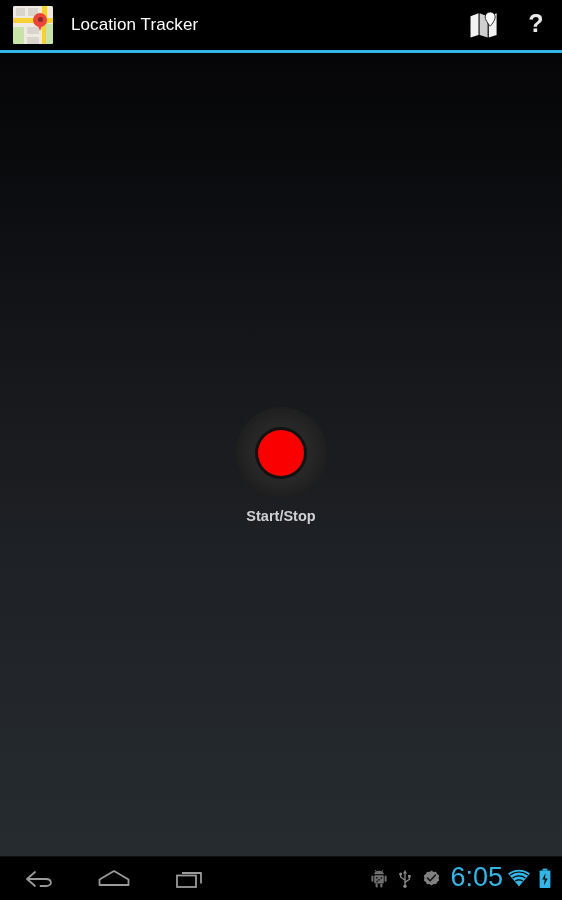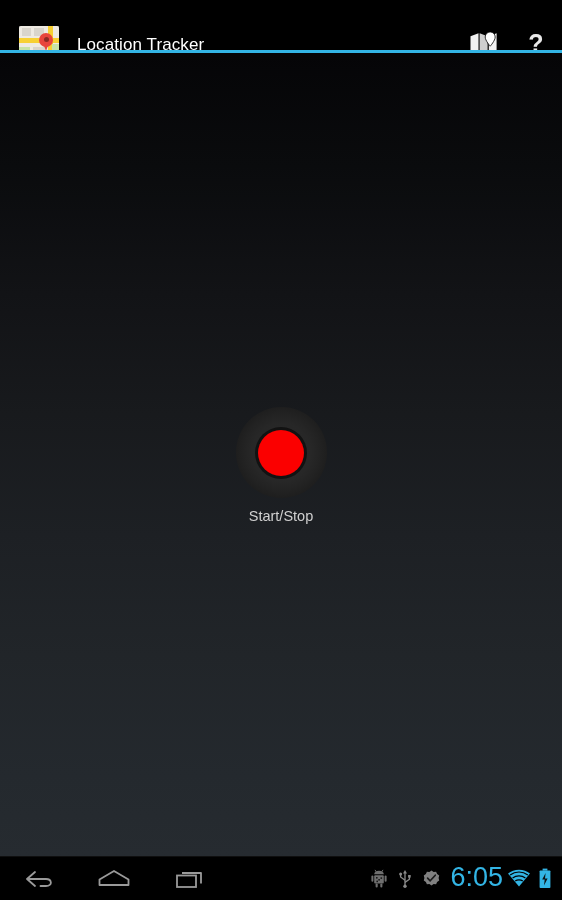--- a/index.html
+++ b/index.html
@@ -23,22 +23,21 @@
   
   .action-bar {
     position: absolute;
     left: 0; top: 0;
     width: 562px;
     height: 50px;
     background: #000000;
     display: flex;
     align-items: center;
     box-sizing: border-box;
-    padding-left: 19px;
-    margin-top: 20px;
+    padding-left: 13px;
   }
   .action-bar-accent {
     position: absolute;
     left: 0; top: 50px;
     width: 562px;
     height: 3px;
     background: #33b5e5;
   }
 
   .app-icon {
@@ -150,20 +149,21 @@
     justify-content: center;
     align-items: flex-start;
     gap: 23px;
   }
 
   .btn-cell {
     width: 91px;
     display: flex;
     flex-direction: column;
     align-items: center;
+    font-weight: bold;
   }
 
   .big-btn {
     position: relative;
     width: 91px;
     height: 91px;
     border-radius: 50%;
     display: flex;
     align-items: center;
     justify-content: center;

